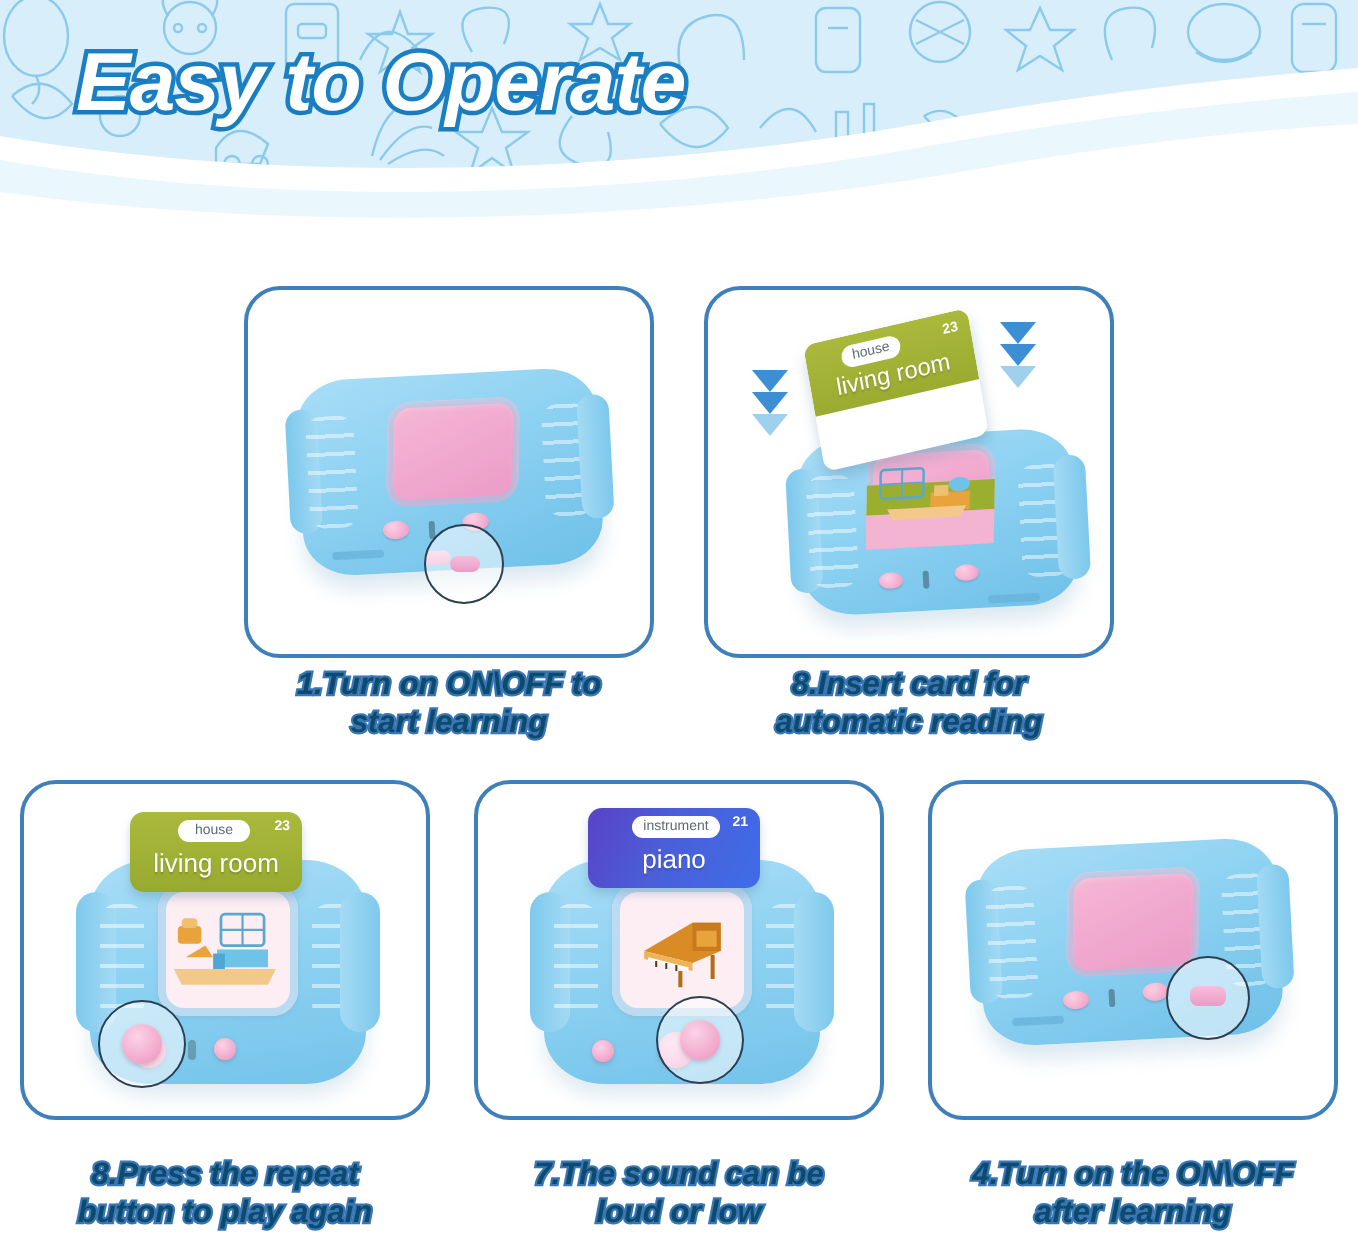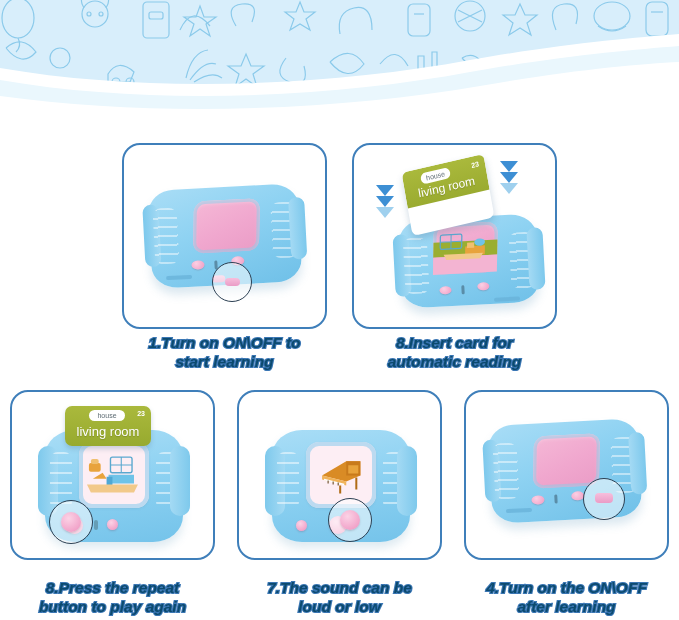--- a/index.html
+++ b/index.html
@@ -324,20 +324,21 @@
       <path d="M600 96 q12 -10 22 4"></path>
     </g>
   </svg>
 
   <svg class="wave-svg" viewBox="0 0 679 112" preserveAspectRatio="none">
     <path d="M0 74 C 150 100, 330 92, 470 66 C 560 50, 630 44, 679 40 L679 112 L0 112 Z" fill="#eaf7fd"></path>
     <path d="M0 68 C 150 94, 330 86, 470 60 C 560 44, 630 38, 679 34 L679 46 C 630 50, 560 56, 470 72 C 330 98, 150 106, 0 80 Z" fill="#ffffff"></path>
     <path d="M0 96 C 160 118, 340 110, 480 86 C 570 70, 640 64, 679 62 L679 112 L0 112 Z" fill="#ffffff"></path>
   </svg>
 
+  <div class="header-title">Easy to Operate</div>
 </div>
 
 <div class="panel" id="panel-1">
   <div class="panel-box">
     <div class="scene">
 
       <div class="dev-iso" style="left:26px; top:42px;">
         <div class="iso-ridges"></div>
         <div class="iso-ridges right"></div>
         <div class="iso-screen"></div>
@@ -457,20 +458,25 @@
             <path d="M8 24 L28 29" stroke="#ffffff" stroke-width="1.6"></path>
             <path d="M12 25 v3 M17 26 v3 M22 27 v3" stroke="#5a3a10" stroke-width="1"></path>
             <path d="M24 30 v8 M40 22 v12" stroke="#b06c16" stroke-width="2"></path>
             <path d="M32 10 L42 10 L42 18 L32 18 Z" fill="#e8a33c"></path>
           </svg>
         </div>
         <div class="front-btn" style="left:24px; top:90px; width:11px; height:11px;"></div>
         <div class="front-btn" style="left:57px; top:86px; width:18px; height:18px;"></div>
       </div>
 
+      <div class="card card-blue" style="left:55px; top:12px; width:86px; height:40px;">
+        <div class="card-badge" style="left:22px; top:4px; width:44px;">instrument</div>
+        <div class="card-num" style="right:6px; top:4px;">21</div>
+        <div class="card-word" style="left:0; top:18px; width:100%;">piano</div>
+      </div>
 
       <div class="hl-ring" style="left:89px; top:106px; width:44px; height:44px;"></div>
       <div class="front-btn" style="left:101px; top:118px; width:20px; height:20px; z-index:3;"></div>
     </div>
   </div>
   <div class="caption">7.The sound can be
 loud or low</div>
 </div>
 
 <div class="panel" id="panel-5">

